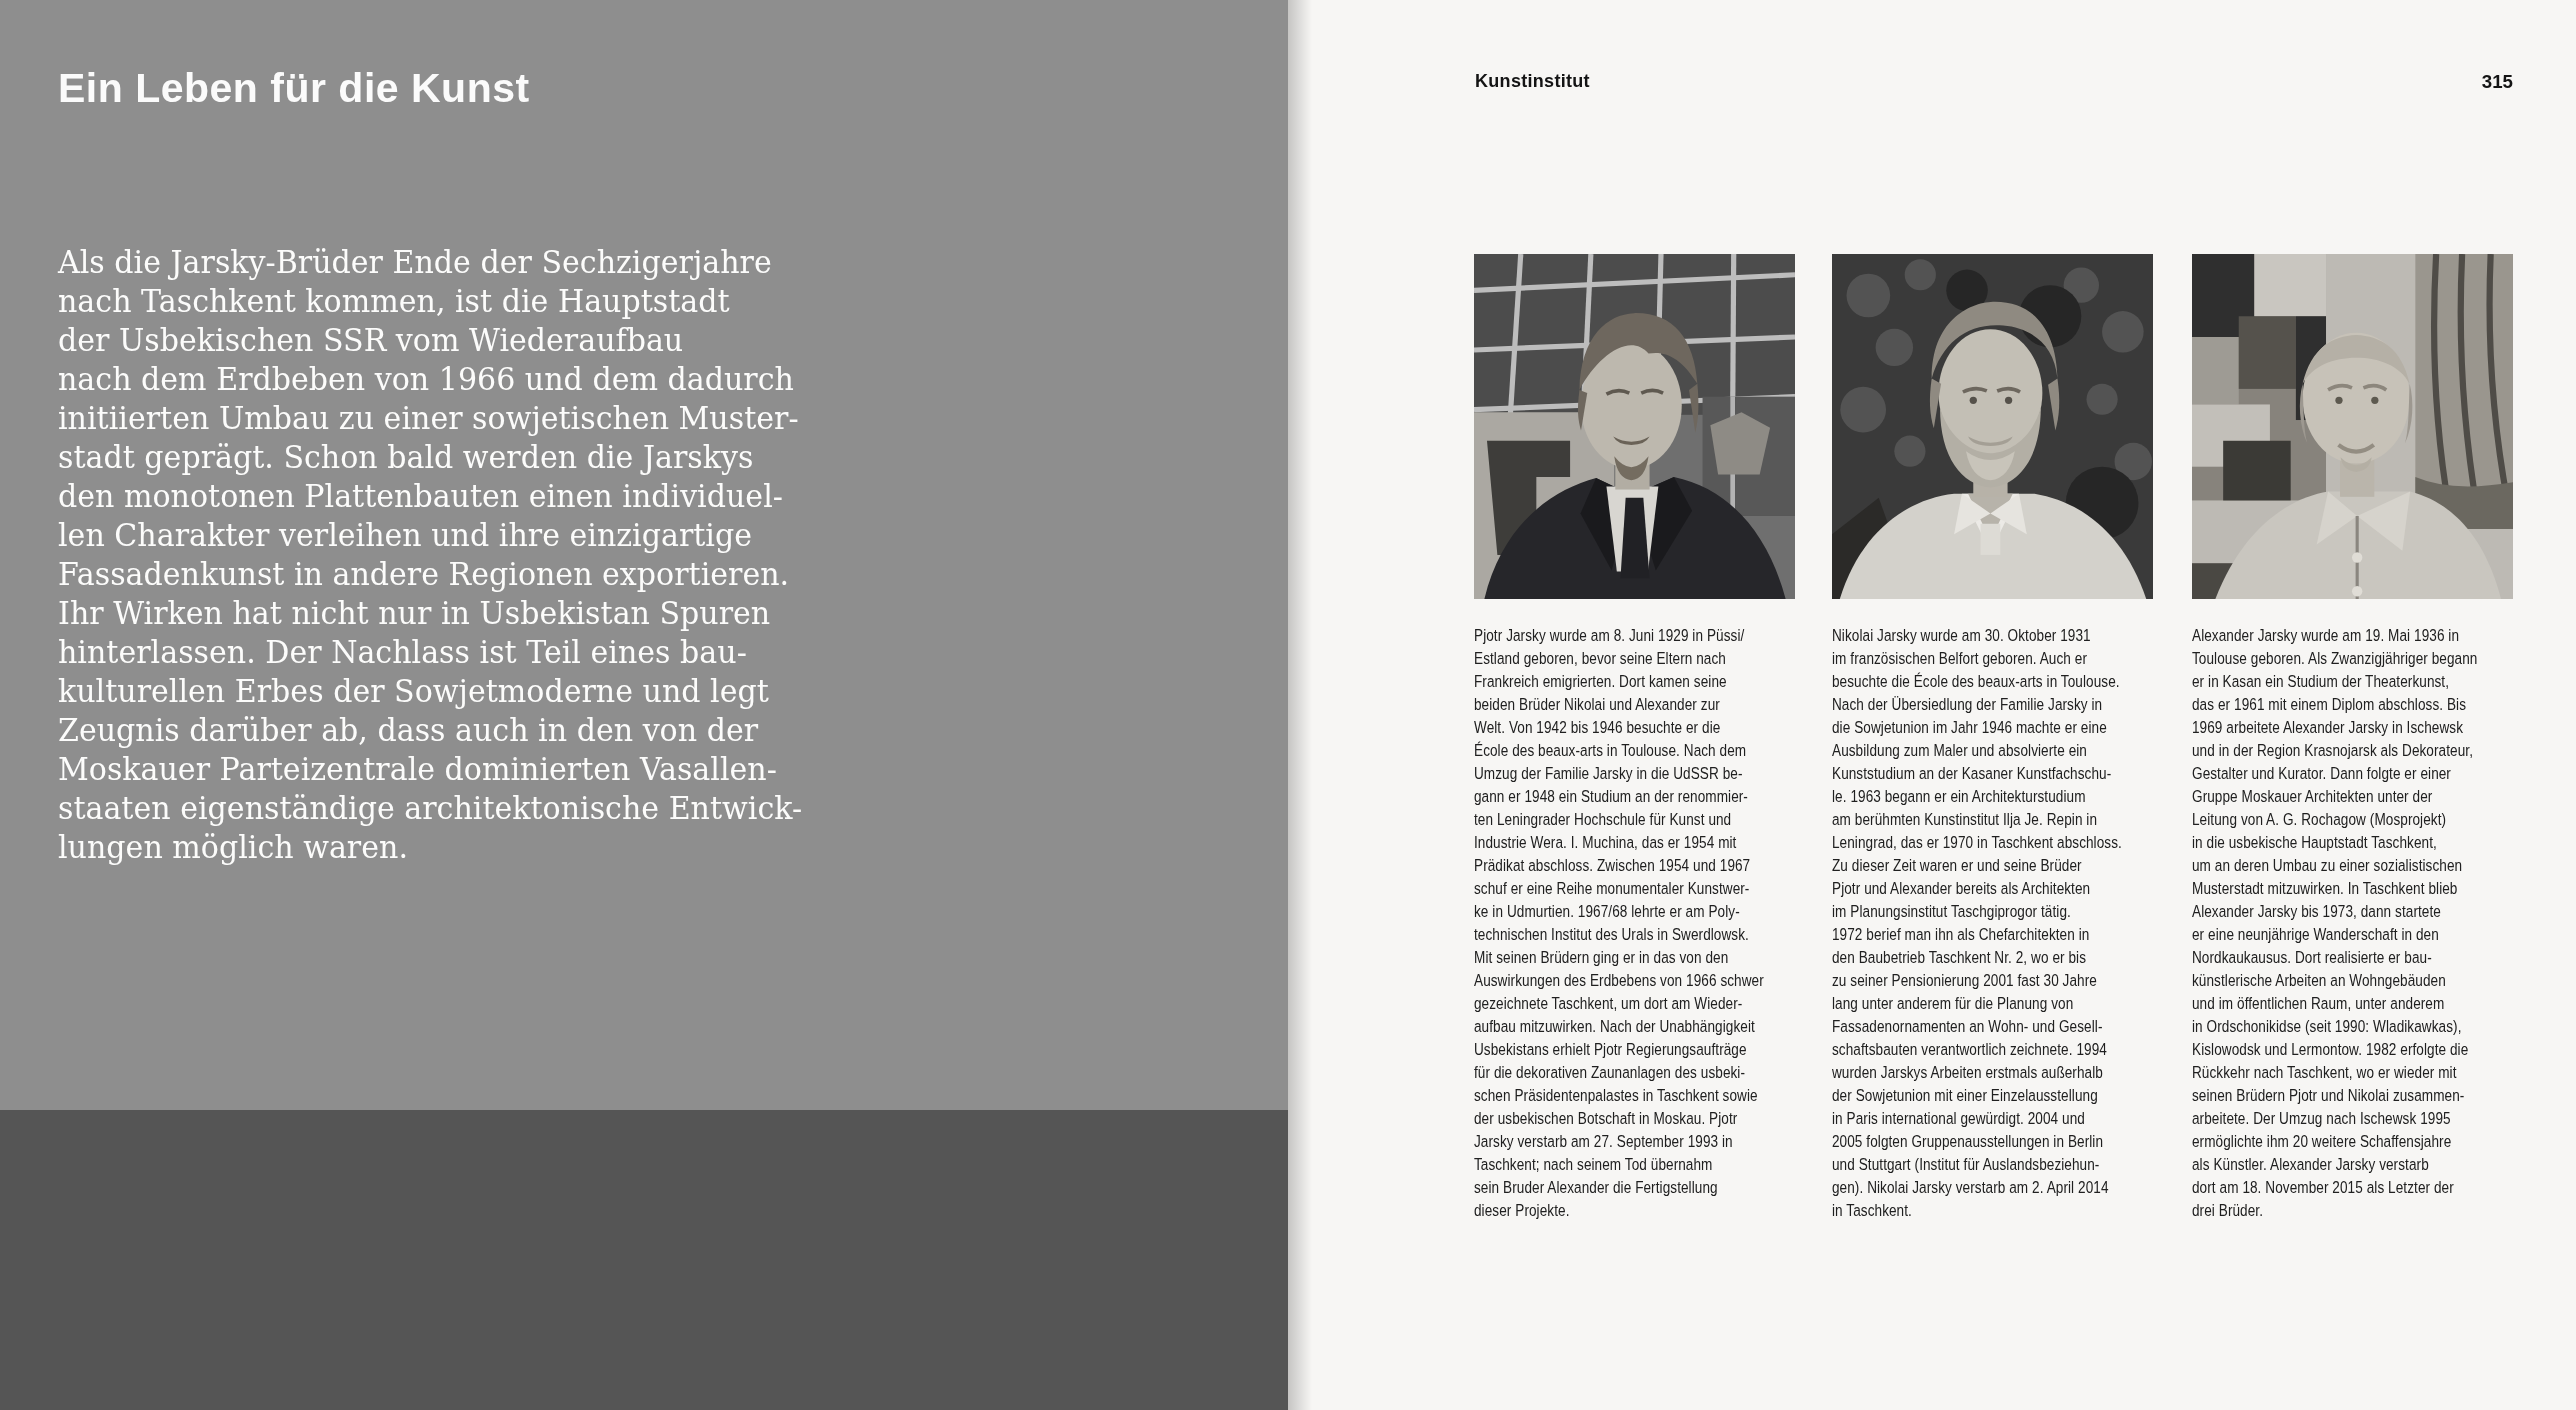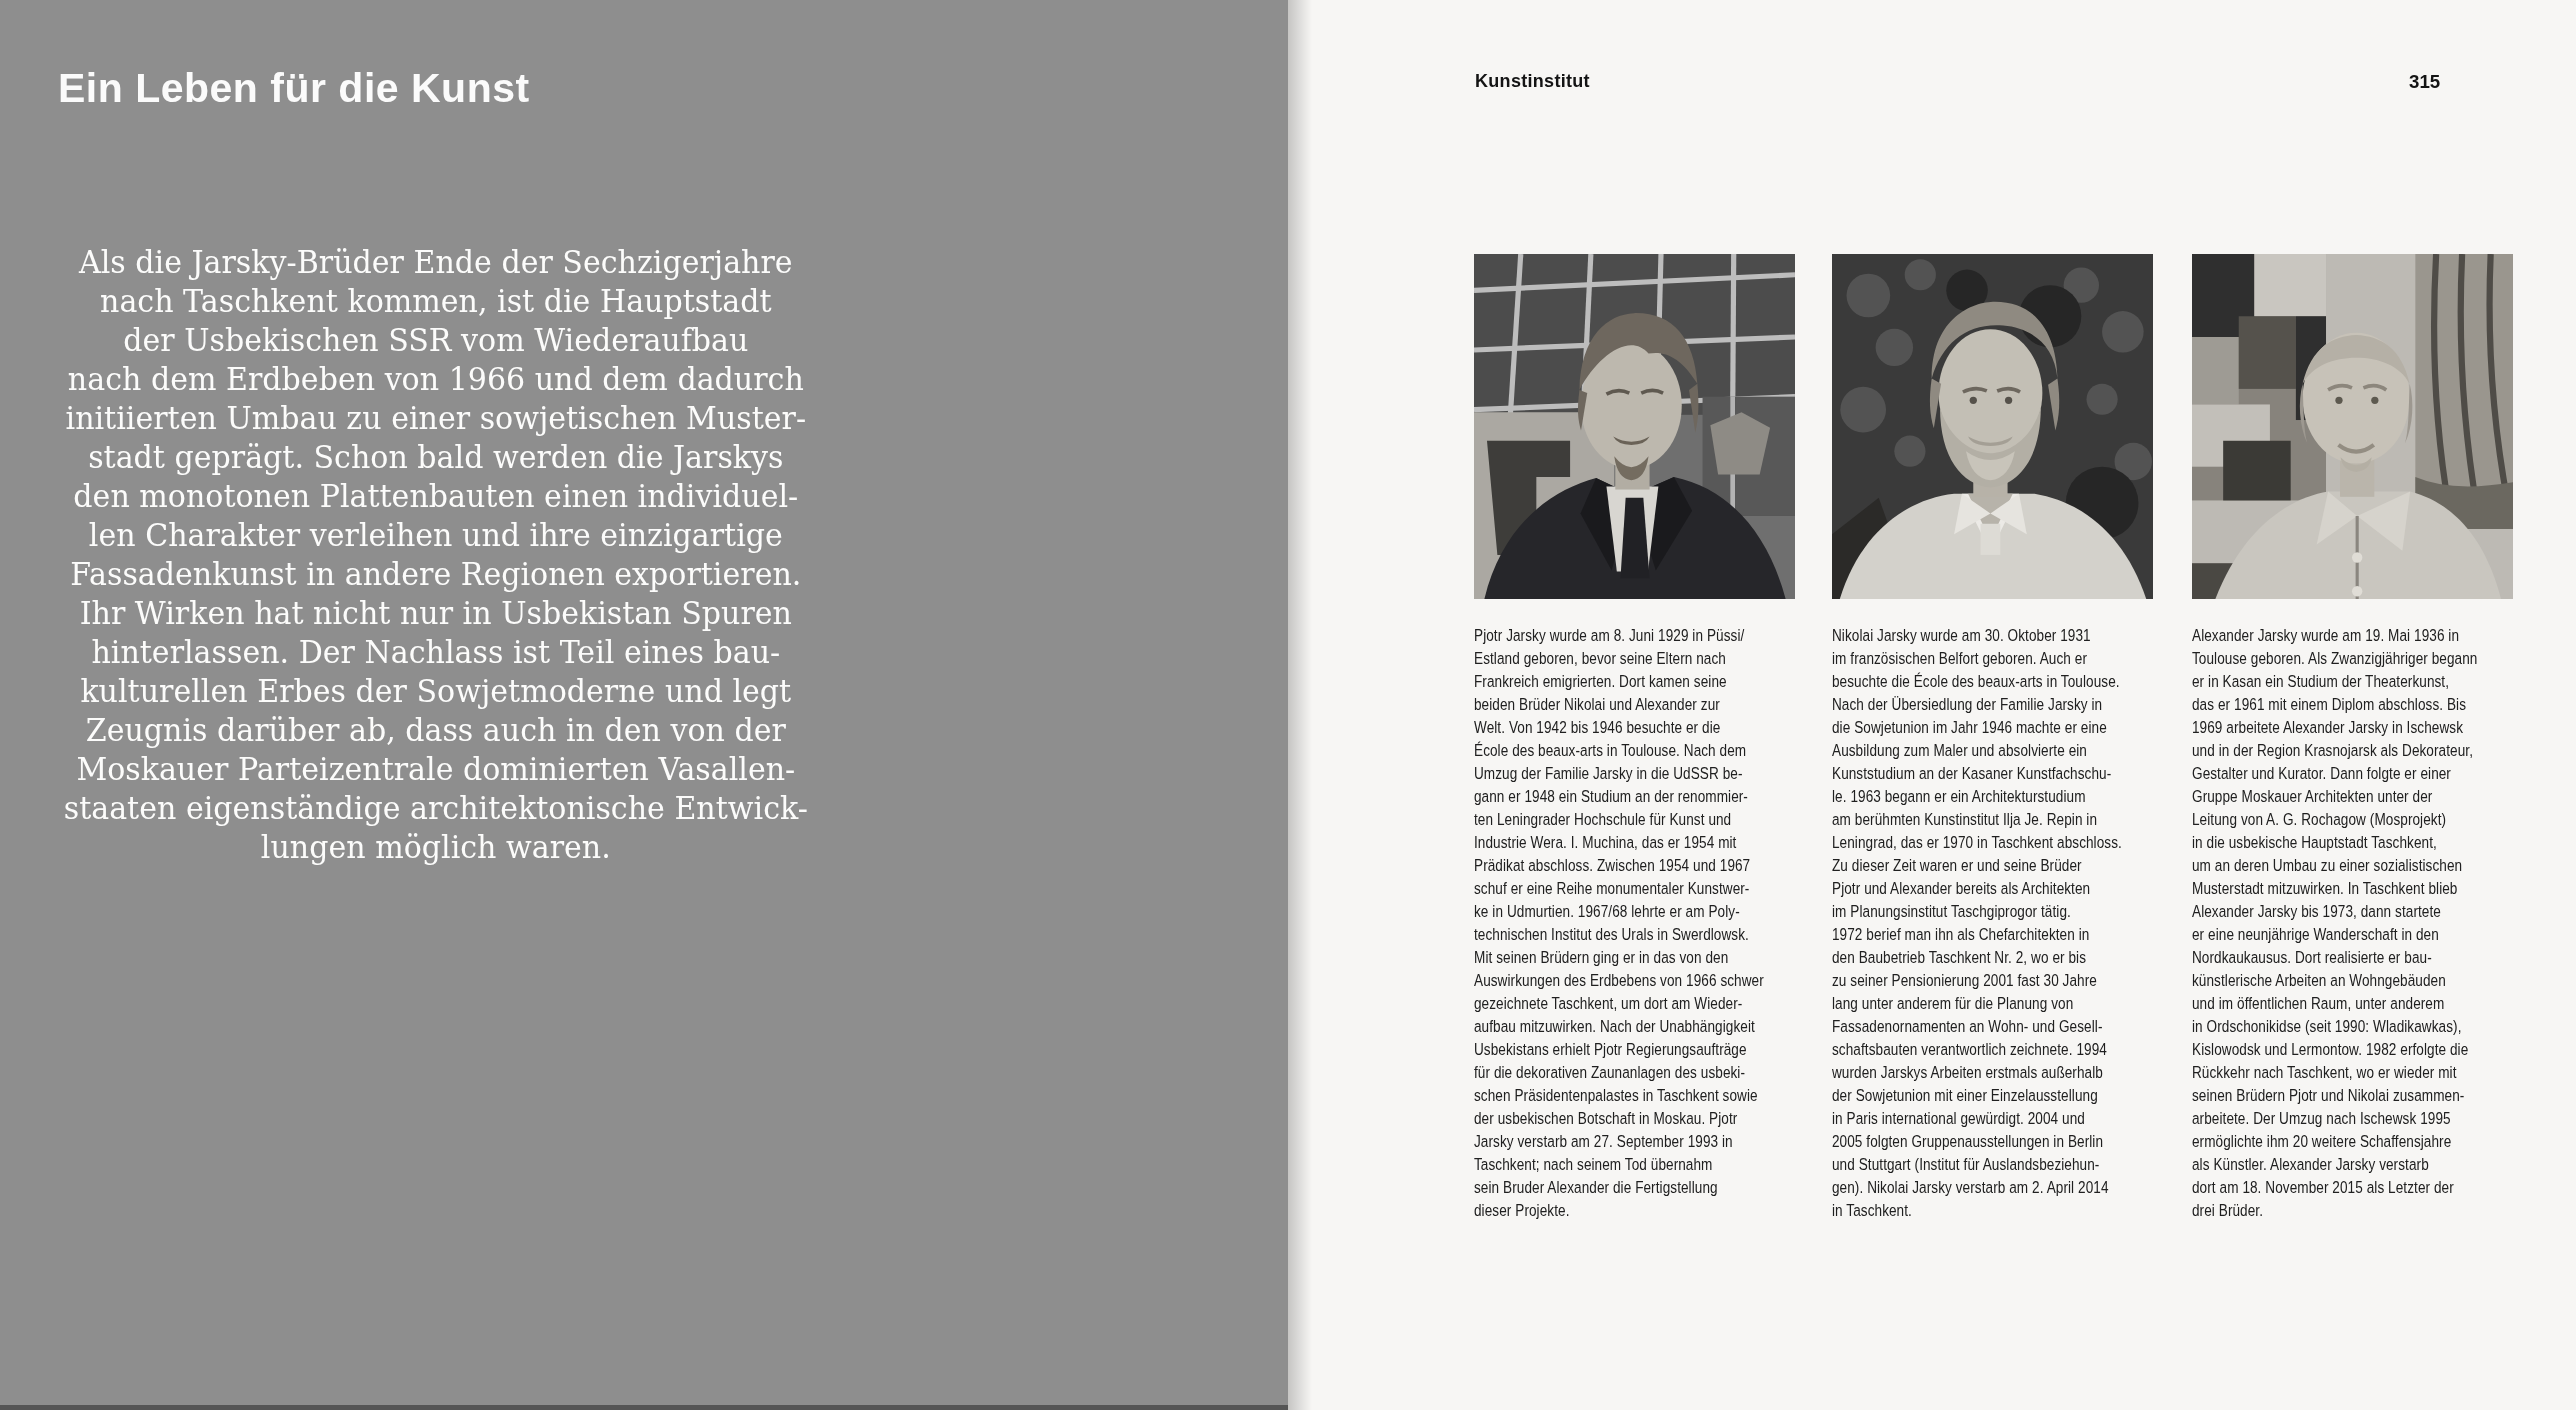--- a/index.html
+++ b/index.html
@@ -1,34 +1,34 @@
 <!DOCTYPE html>
 <html style="font-size:8.3px"><head>
 <meta charset="utf-8">
 <style>
   html,body{margin:0;padding:0;background:#555;}
   .spread{position:relative;width:2576px;height:1411px;overflow:hidden;
           font-family:"Liberation Sans",sans-serif;}
   
-  .page-left{position:absolute;left:0;top:0;width:1288px;height:1405px;background:#8e8e8e;text-align:center;}
+  .page-left{position:absolute;left:0;top:0;width:1288px;height:1110px;background:#8e8e8e;}
   .chapter-title{position:absolute;left:58px;top:66px;
                  font-family:"Liberation Sans",sans-serif;
                  font-size:41px;font-weight:700;letter-spacing:0.5px;color:#fbfbfb;
                  white-space:pre;line-height:1.1;}
   .intro-par{position:absolute;left:58px;top:243px;width:779px;
              font-family:"DejaVu Serif","Liberation Serif",serif;
              font-size:31px;line-height:39px;color:#fcfcfb;
              white-space:pre;transform:scaleX(.97);transform-origin:left top;}
   
   .page-right{position:absolute;left:1288px;top:0;width:1288px;height:1411px;background:#f7f6f4;}
   .spine-shadow{position:absolute;left:0;top:0;width:24px;height:1411px;
                 background:linear-gradient(90deg,rgba(0,0,0,.20),rgba(0,0,0,0));}
   .running-head{position:absolute;left:1475px;top:71px;font-size:18px;font-weight:700;
                 color:#141414;letter-spacing:0.3px;white-space:pre;}
-  .page-number{position:absolute;left:2409px;top:71px;width:104px;text-align:left;
+  .page-number{position:absolute;left:2409px;top:71px;width:104px;text-align:right;
                font-size:18.7px;font-weight:700;color:#141414;}
   .photo{position:absolute;top:254px;width:321px;height:345px;overflow:hidden;background:#9a9a9a;}
   .photo svg{display:block;width:100%;height:100%;}
   .ph1{left:1474px;} .ph2{left:1832px;} .ph3{left:2192px;}
   .bio{position:absolute;top:624px;width:421px;
        font-family:"Liberation Sans",sans-serif;font-size:17.4px;line-height:23px;
        color:#202020;white-space:pre;transform:scaleX(.78);transform-origin:left top;
        letter-spacing:0.1px;}
   .b1{left:1474px;} .b2{left:1832px;} .b3{left:2192px;}
 </style>

